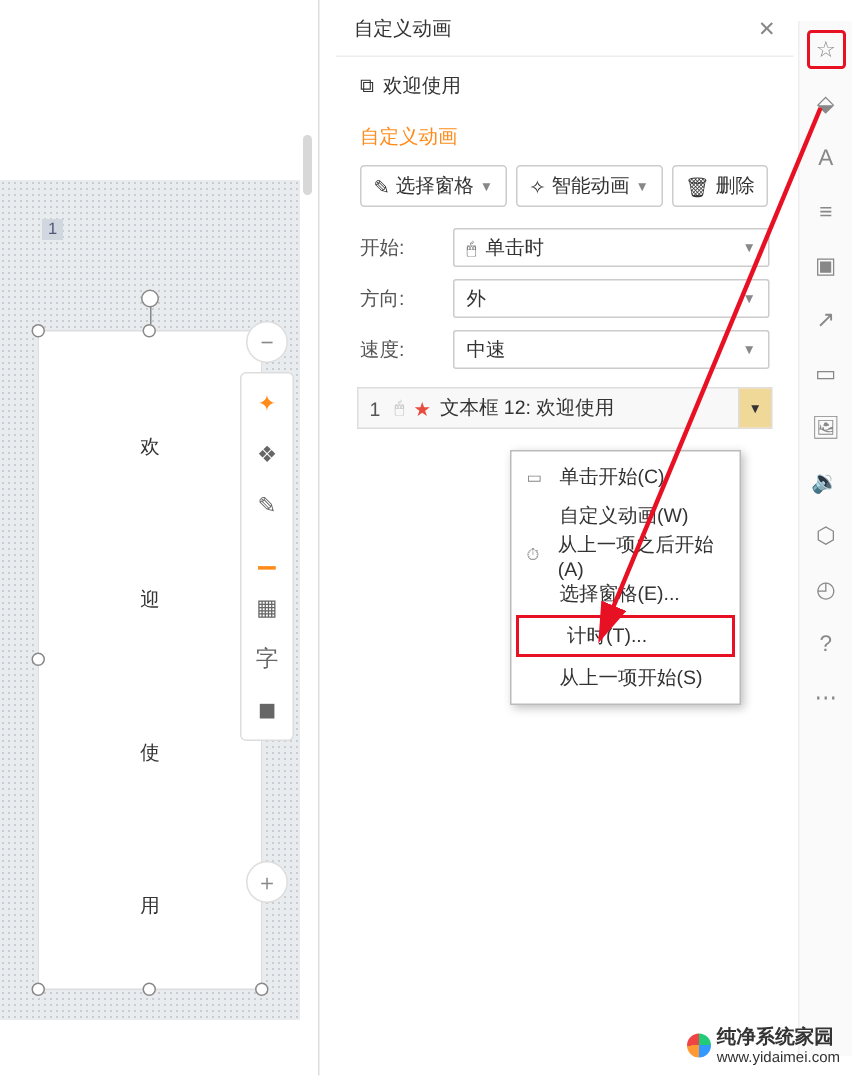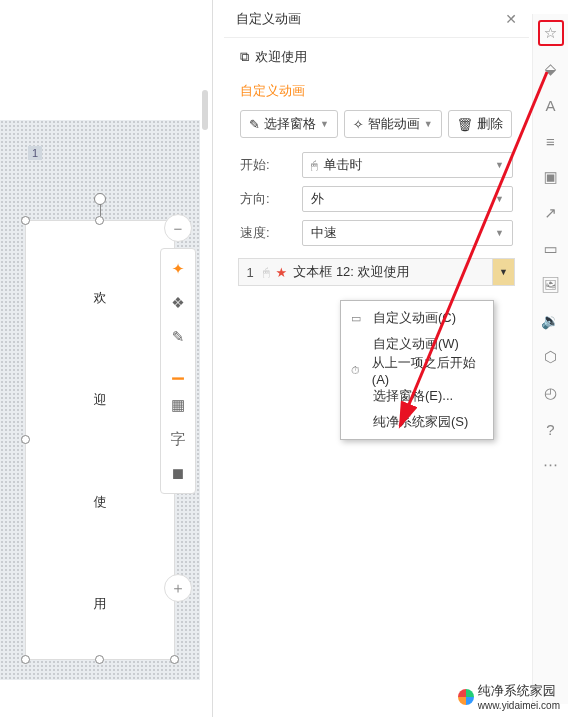--- a/index.html
+++ b/index.html
@@ -139,37 +139,41 @@
     <span class="lock">🖱</span>
     <span class="star">★</span>
     <span>文本框 12: 欢迎使用</span>
     <span class="dd">▼</span>
   </div>
 </div>
 
 <div class="ctx" id="ctx">
     <div class="ctx-item">
       <span class="ctx-ico">▭</span>
-      <span>自定义动画(C)</span>
+      <span>单击开始(C)</span>
     </div>
     <div class="ctx-item">
       <span class="ctx-ico"></span>
       <span>自定义动画(W)</span>
     </div>
     <div class="ctx-item">
       <span class="ctx-ico">⏱</span>
       <span>从上一项之后开始(A)</span>
     </div>
     <div class="ctx-item">
       <span class="ctx-ico"></span>
       <span>选择窗格(E)...</span>
     </div>
-    <div class="ctx-item">
-      <span class="ctx-ico"></span>
-      <span>纯净系统家园(S)</span>
+    <div class="ctx-item sel-hl">
+      <span class="ctx-ico"></span>
+      <span>计时(T)...</span>
+    </div>
+    <div class="ctx-item">
+      <span class="ctx-ico"></span>
+      <span>从上一项开始(S)</span>
     </div>
   </div>
 
 <div class="rside">
   <div class="ric hl">☆</div>
   <div class="ric">⬙</div>
   <div class="ric">A</div>
   <div class="ric">≡</div>
   <div class="ric">▣</div>
   <div class="ric">↗</div>
@@ -187,16 +191,16 @@
       <marker id="ah" markerWidth="10" markerHeight="10" refX="8" refY="3" orient="auto">
         <path d="M0,0 L0,6 L9,3 z" fill="#e81123"></path>
       </marker>
     </defs>
   <line x1="547" y1="72" x2="400" y2="426" stroke="#e81123" stroke-width="3" marker-end="url(#ah)"></line>
 </svg>
 
 <div class="wm">
   <div class="wm-ico"></div>
   <div>
-    <div style="color:#333;font-weight:normal">纯净系统家园</div>
+    <div style="color:#333;font-weight:bold">纯净系统家园</div>
     <div style="font-size:10px">www.yidaimei.com</div>
   </div>
 </div>
 
 </body></html>

